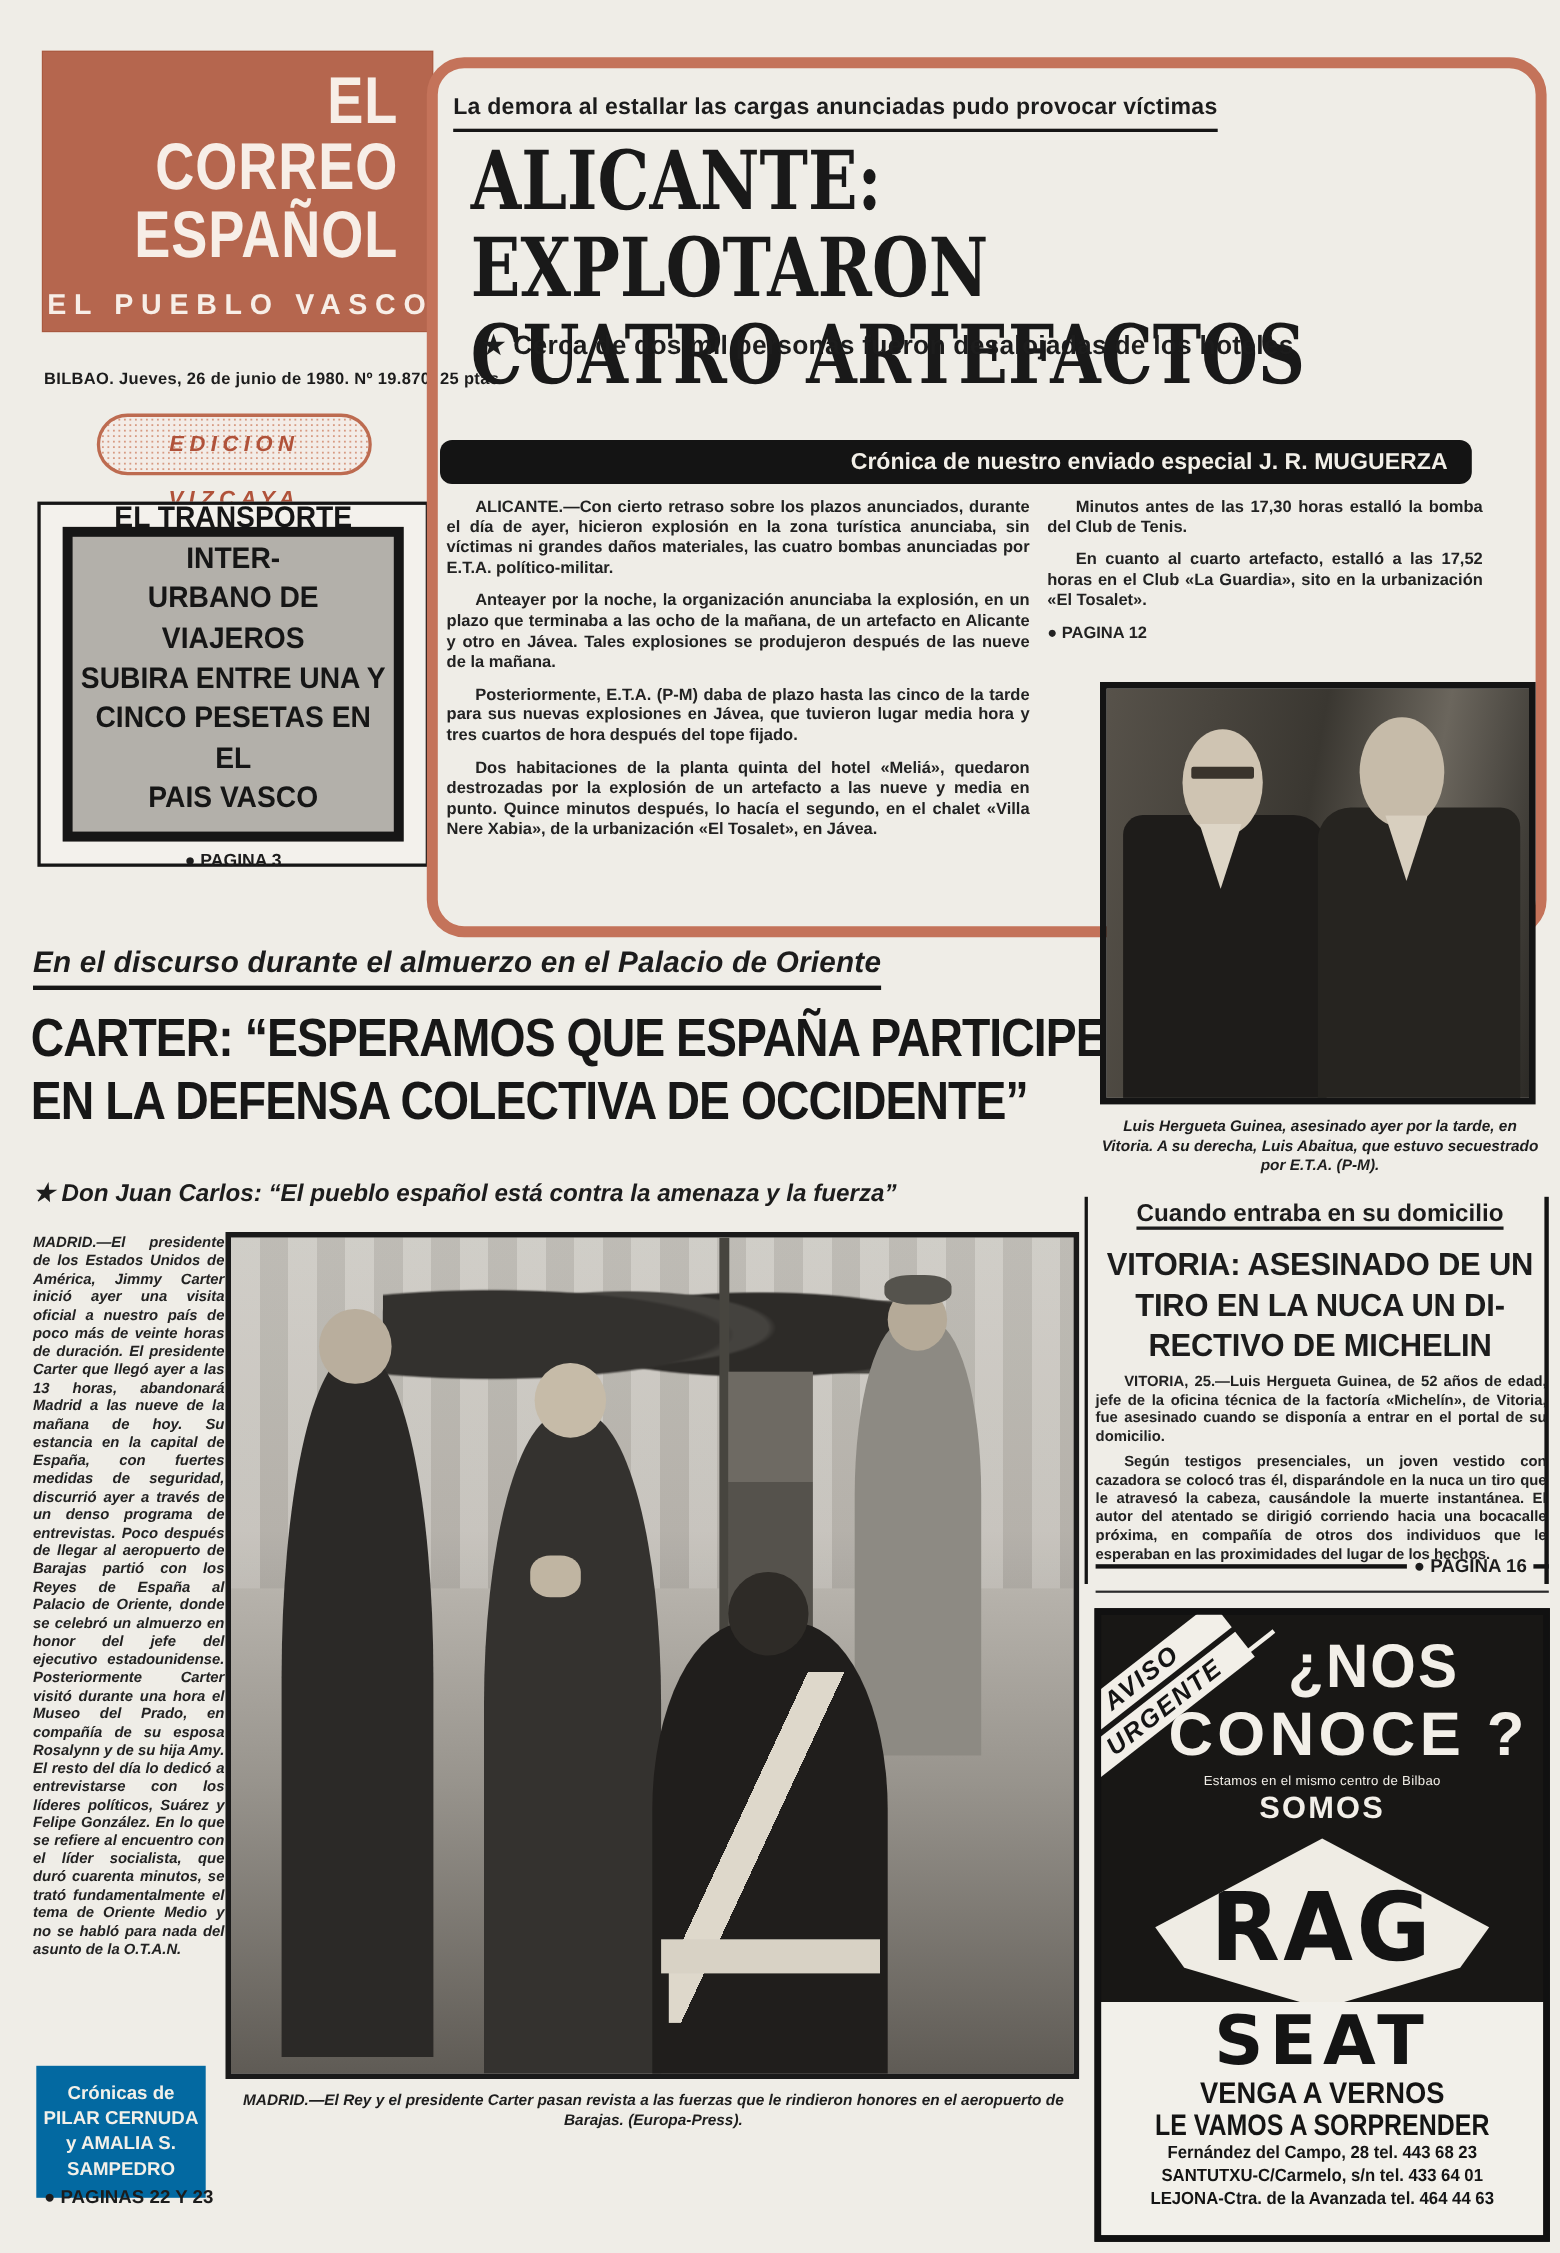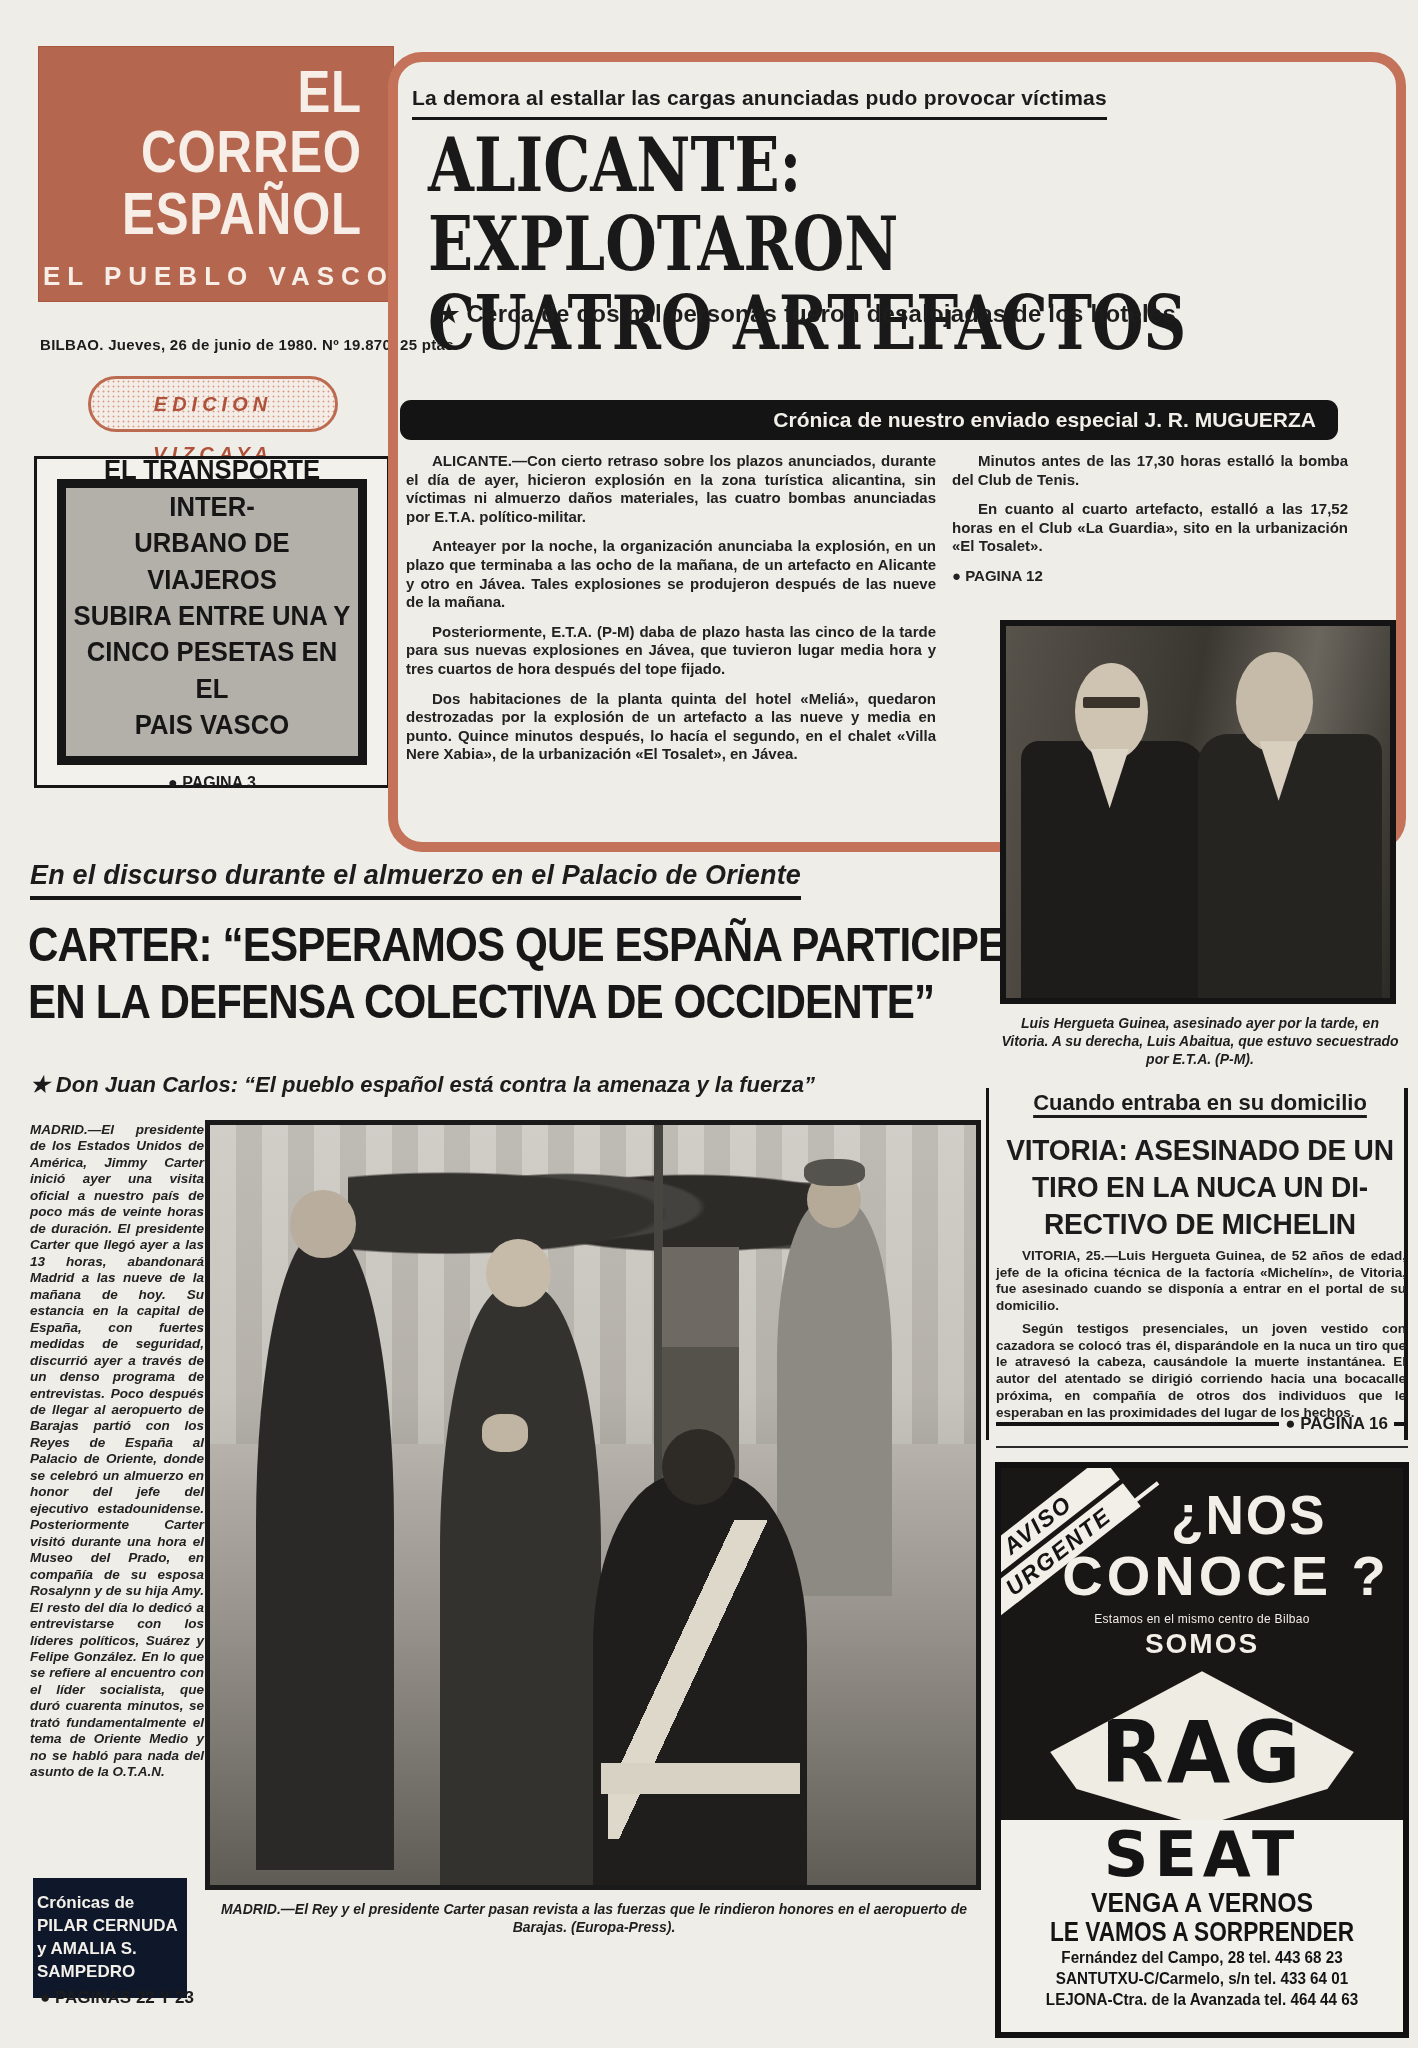--- a/index.html
+++ b/index.html
@@ -118,21 +118,21 @@
   .photo1 .officer-head{position:absolute;left:78%;top:6%;width:7%;height:7.5%;background:#b5aa98;border-radius:50%;}
   .photo1 .officer-cap{position:absolute;left:77.5%;top:4.5%;width:8%;height:3.5%;background:#55534d;border-radius:40%;}
   .photo1 .guard{position:absolute;left:50%;top:46%;width:28%;height:56%;background:#201e1c;border-radius:40% 40% 0 0;}
   .photo1 .guard-head{position:absolute;left:59%;top:40%;width:9.5%;height:10%;background:#2e2b27;border-radius:50%;}
   .photo1 .sash{position:absolute;left:52%;top:52%;width:24%;height:42%;
     background:linear-gradient(115deg,transparent 0 38%,#ded8cb 38% 48%,transparent 48% 100%);}
   .photo1 .belt{position:absolute;left:51%;top:84%;width:26%;height:4%;background:#d8d2c5;}
   .photo1-caption{left:205px;top:1900px;width:778px;}
 
   
-  .chronicles{left:33px;top:1878px;width:154px;background:#0f172a;color:#f3f0e9;text-align:left;
+  .chronicles{left:33px;top:1878px;width:154px;background:#0369a1;color:#f3f0e9;text-align:center;
     font-size:17px;font-weight:bold;line-height:1.35;padding:14px 4px;box-sizing:border-box;}
   .pages-ref{left:40px;top:1988px;font-size:17px;font-weight:bold;}
 
   
   .ad{left:995px;top:1462px;width:414px;height:576px;border:6px solid #111;box-sizing:border-box;
     background:#181715;position:absolute;overflow:hidden;color:#f2efe8;}
   .ad-badge{position:absolute;left:-46px;top:34px;transform:rotate(-38deg);transform-origin:center;}
   .ad-badge .strip{background:#f2efe8;color:#141414;font-weight:bold;font-style:italic;
     font-size:23px;letter-spacing:2px;text-align:center;padding:1px 30px;margin:5px 0;}
   .ad-diag{position:absolute;left:96px;top:-14px;width:4px;height:150px;background:#f2efe8;transform:rotate(52deg);}
@@ -175,21 +175,21 @@
 </div>
 
 <div class="abs alicante-box"></div>
 <div class="abs ali-kicker">La demora al estallar las cargas anunciadas pudo provocar víctimas</div>
 <div class="abs ali-headline preline">ALICANTE: EXPLOTARON
 CUATRO ARTEFACTOS</div>
 <div class="abs ali-sub">★  Cerca de dos mil personas fueron desalojadas de los hoteles</div>
 <div class="abs ali-byline">Crónica de nuestro enviado especial J. R. MUGUERZA</div>
 
 <div class="abs newscol ali-col1">
-  <p>ALICANTE.—Con cierto retraso sobre los plazos anunciados, durante el día de ayer, hicieron explosión en la zona turística alicantina, sin víctimas ni almuerzo daños materiales, las cuatro bombas anunciadas por E.T.A. político-militar.</p>
+  <p>ALICANTE.—Con cierto retraso sobre los plazos anunciados, durante el día de ayer, hicieron explosión en la zona turística anunciaba, sin víctimas ni grandes daños materiales, las cuatro bombas anunciadas por E.T.A. político-militar.</p>
   <p>Anteayer por la noche, la organización anunciaba la explosión, en un plazo que terminaba a las ocho de la mañana, de un artefacto en Alicante y otro en Jávea. Tales explosiones se produjeron después de las nueve de la mañana.</p>
   <p>Posteriormente, E.T.A. (P-M) daba de plazo hasta las cinco de la tarde para sus nuevas explosiones en Jávea, que tuvieron lugar media hora y tres cuartos de hora después del tope fijado.</p>
   <p>Dos habitaciones de la planta quinta del hotel «Meliá», quedaron destrozadas por la explosión de un artefacto a las nueve y media en punto. Quince minutos después, lo hacía el segundo, en el chalet «Villa Nere Xabia», de la urbanización «El Tosalet», en Jávea.</p>
 </div>
 <div class="abs newscol ali-col2">
   <p>Minutos antes de las 17,30 horas estalló la bomba del Club de Tenis.</p>
   <p>En cuanto al cuarto artefacto, estalló a las 17,52 horas en el Club «La Guardia», sito en la urbanización «El Tosalet».</p>
   <p class="ali-pageref">● PAGINA 12</p>
 </div>
 

